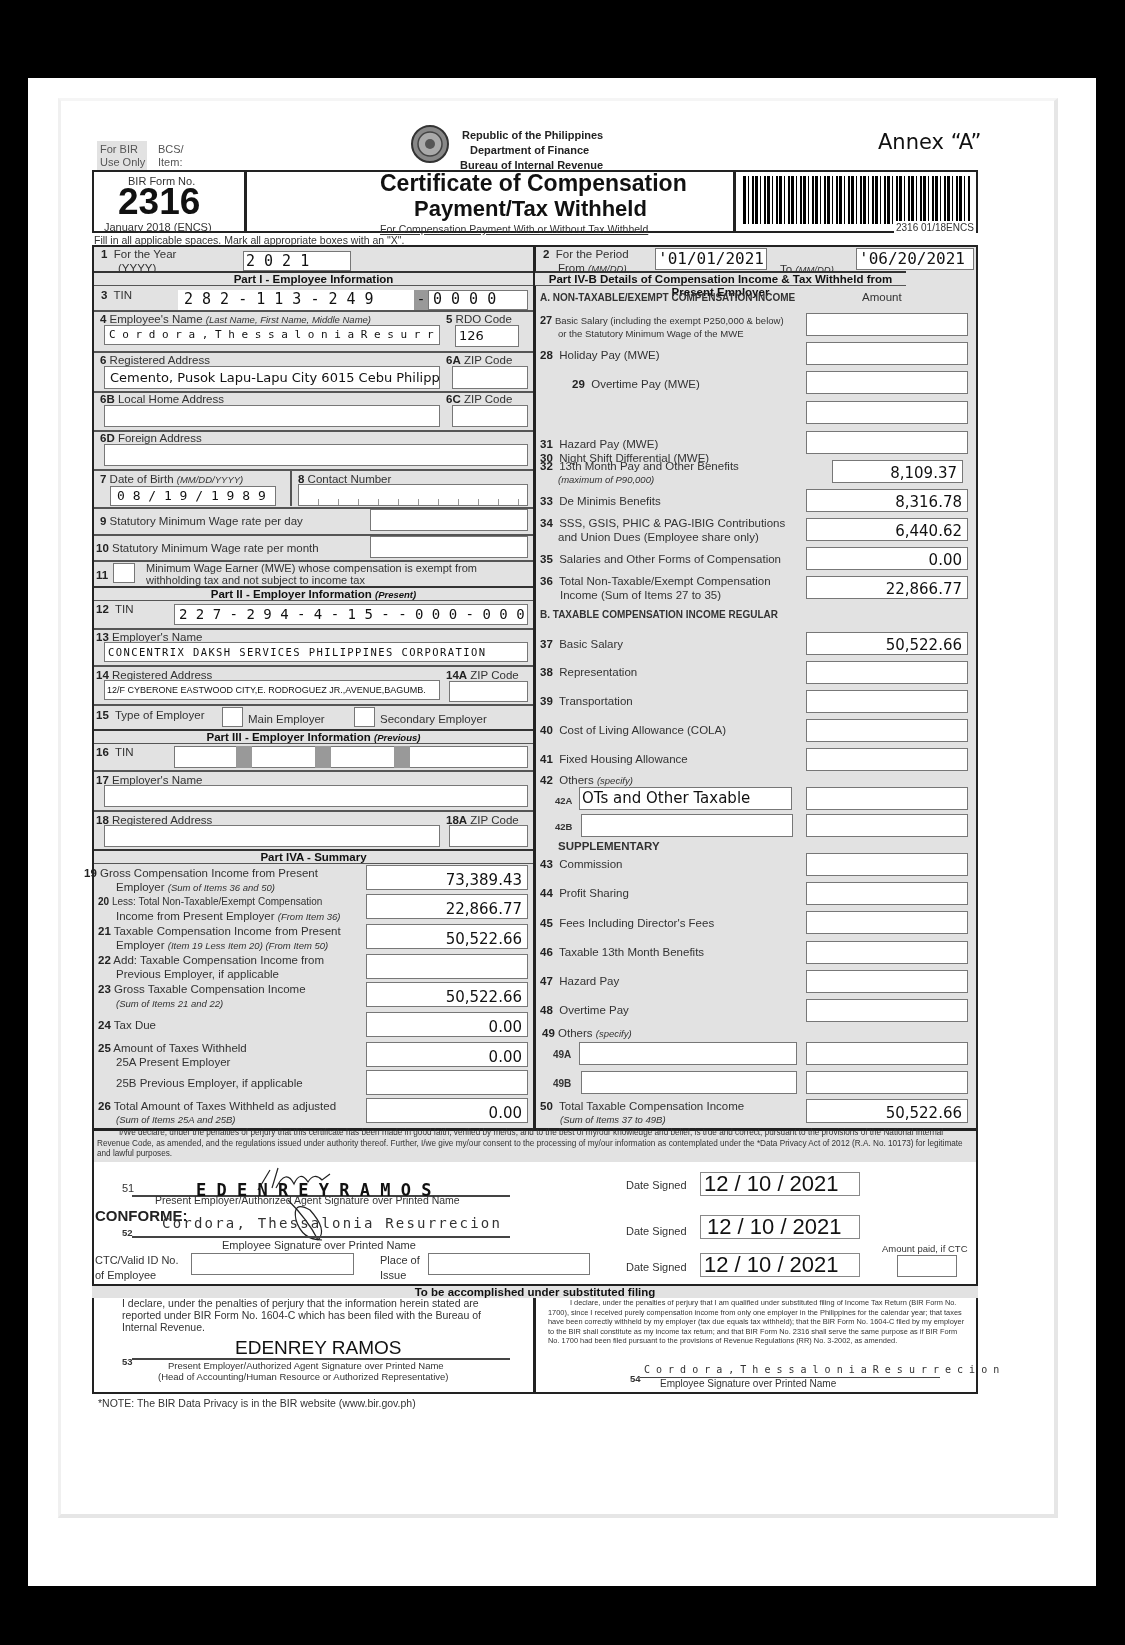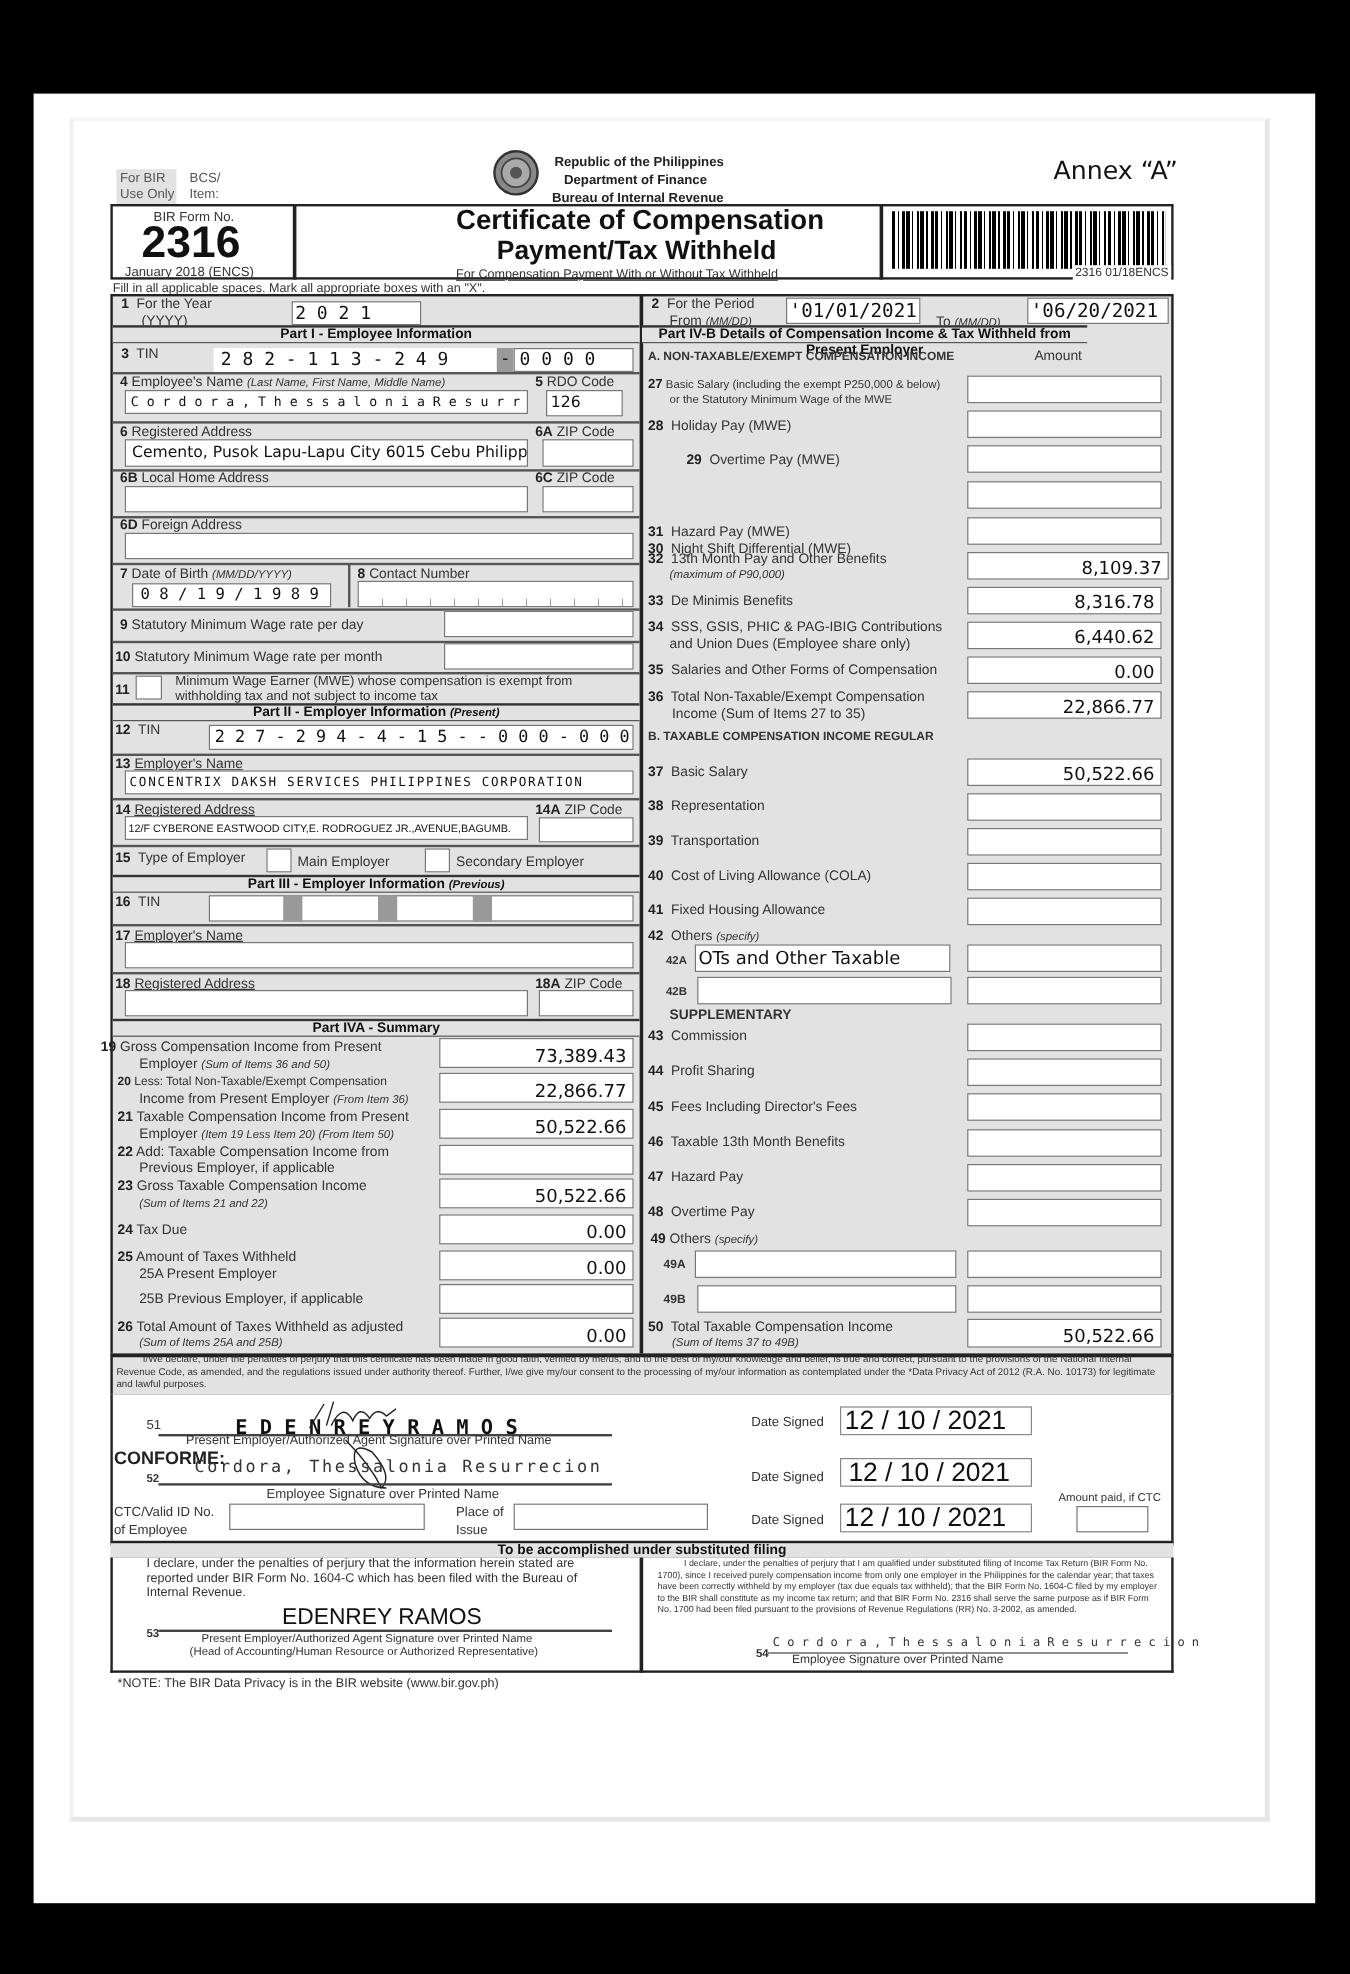--- a/index.html
+++ b/index.html
@@ -255,21 +255,21 @@
 </div>
 <div>
   <div class="lbl" style="left:540px;top:437px;"><b>31</b>&nbsp; <span>Hazard Pay (MWE)</span></div>
   <div class="box" style="left:806px;top:431px;width:162px;height:23px;">
       <span class="val"></span>
     </div>
 </div>
 <div>
   <div class="lbl" style="left:540px;top:459px;"><b>32</b>&nbsp; <span>13th Month Pay and Other Benefits</span></div>
   <div class="lbl it sm" style="left:558px;top:473px;">(maximum of P90,000)</div>
-  <div class="box" style="left:806px;top:460px;width:168px;height:23px;">
+  <div class="box" style="left:832px;top:460px;width:131px;height:23px;">
       <span class="val">8,109.37</span>
     </div>
 </div>
 <div>
   <div class="lbl" style="left:540px;top:494px;"><b>33</b>&nbsp; <span>De Minimis Benefits</span></div>
   <div class="box" style="left:806px;top:489px;width:162px;height:23px;">
       <span class="val">8,316.78</span>
     </div>
 </div>
 <div>

